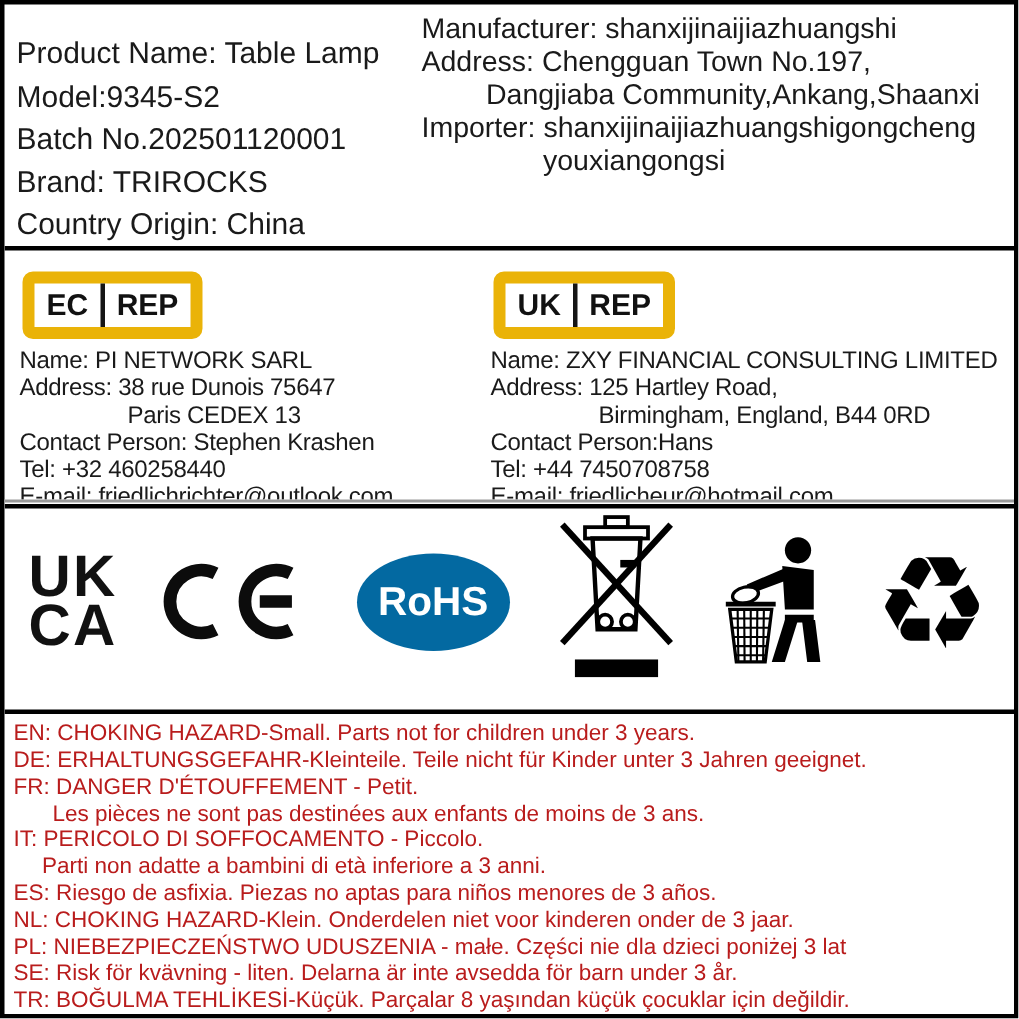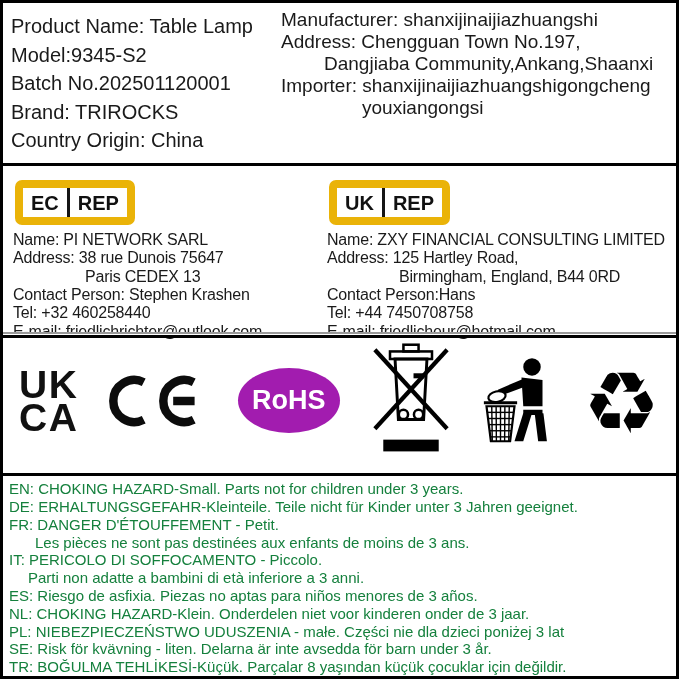--- a/index.html
+++ b/index.html
@@ -4,21 +4,21 @@
 <style>
   html,body{margin:0;padding:0;background:#fff;}
   .label{
     width:679px;height:679px;box-sizing:border-box;
     border:3px solid #000;background:#fff;overflow:hidden;
     display:flex;flex-direction:column;
     font-family:"Liberation Sans","DejaVu Sans",sans-serif;color:#1a1a1a;
   }
   
   .sec-top{height:164px;box-sizing:border-box;border-bottom:3px solid #000;display:flex;}
-  .prod-col{width:272px;box-sizing:border-box;padding:9px 0 0 8px;}
+  .prod-col{width:272px;box-sizing:border-box;padding:19px 0 0 8px;}
   .pline{font-size:20px;line-height:28.5px;white-space:nowrap;}
   .manu-col{flex:1;box-sizing:border-box;padding:6px 0 0 6px;}
   .mline{font-size:19px;line-height:22px;white-space:nowrap;}
   .ind-a{padding-left:124px;}
   .ind-b{padding-left:43px;}
   .ind-c{padding-left:81px;}
   
   .sec-reps{height:166px;box-sizing:border-box;display:flex;}
   .rep-col{box-sizing:border-box;}
   .rep-col.ec{width:316px;padding:14px 0 0 10px;}
@@ -28,27 +28,27 @@
   .rep-badge .cell{padding:5px 8px 4px;}
   .rep-badge .cell + .cell{border-left:3px solid #151515;}
   .rline{font-size:16px;line-height:18.3px;white-space:nowrap;letter-spacing:-0.2px;}
   .rind{padding-left:72px;}
   
   .divider2{height:6px;box-sizing:border-box;border-top:2px solid #9a9a9a;border-bottom:3px solid #000;background:#fff;}
   
   .sec-icons{height:139px;box-sizing:border-box;border-bottom:3px solid #000;
     display:flex;align-items:center;justify-content:space-between;padding:0 16px 10px;}
   .ukca{font-weight:bold;font-size:39px;line-height:33px;letter-spacing:1.5px;color:#111;}
-  .rohs{width:102px;height:65px;background:#a21caf;border-radius:50%;color:#fff;
+  .rohs{width:102px;height:65px;background:#0369a1;border-radius:50%;color:#fff;
     display:flex;align-items:center;justify-content:center;font-weight:bold;font-size:27px;}
   .recycle{font-family:"DejaVu Sans",sans-serif;font-size:86px;line-height:86px;color:#000;margin-top:4px;}
   .icon-svg{display:block;}
   
   .sec-warnings{flex:1;box-sizing:border-box;padding:4px 0 0 6px;}
-  .wline{font-size:15px;line-height:17.8px;white-space:nowrap;color:#15803d;}
+  .wline{font-size:15px;line-height:17.8px;white-space:nowrap;color:#b91c1c;}
   .wind-fr{padding-left:26px;}
   .wind-it{padding-left:19px;}
 </style>
 </head>
 <body>
 
 <div class="label">
 
   <div class="sec-top">
     <div class="prod-col">

